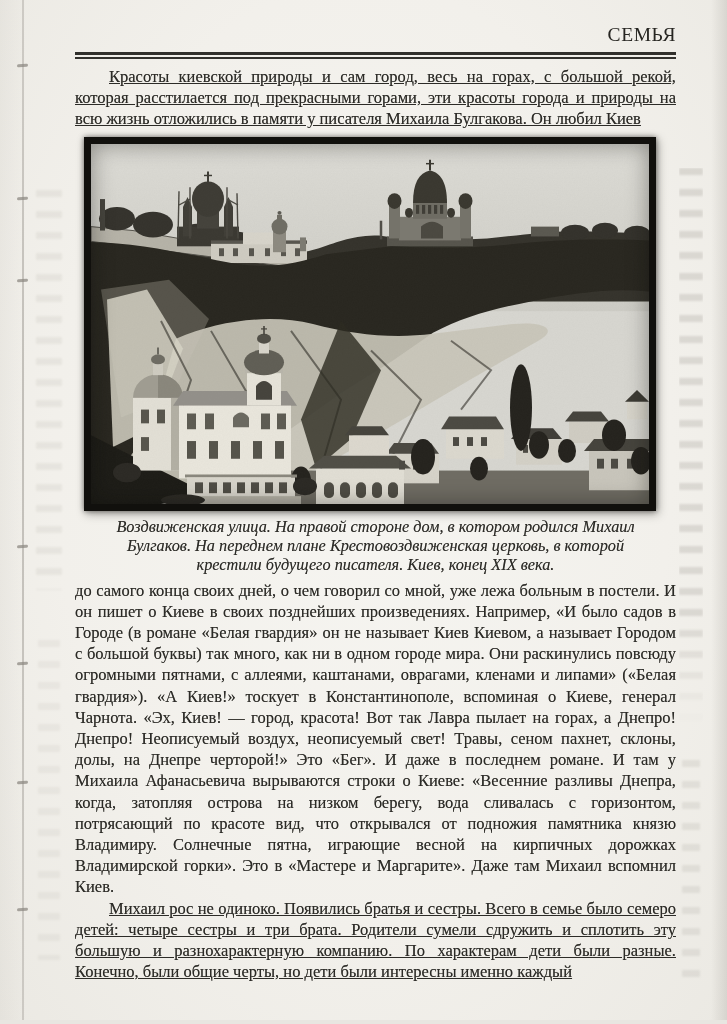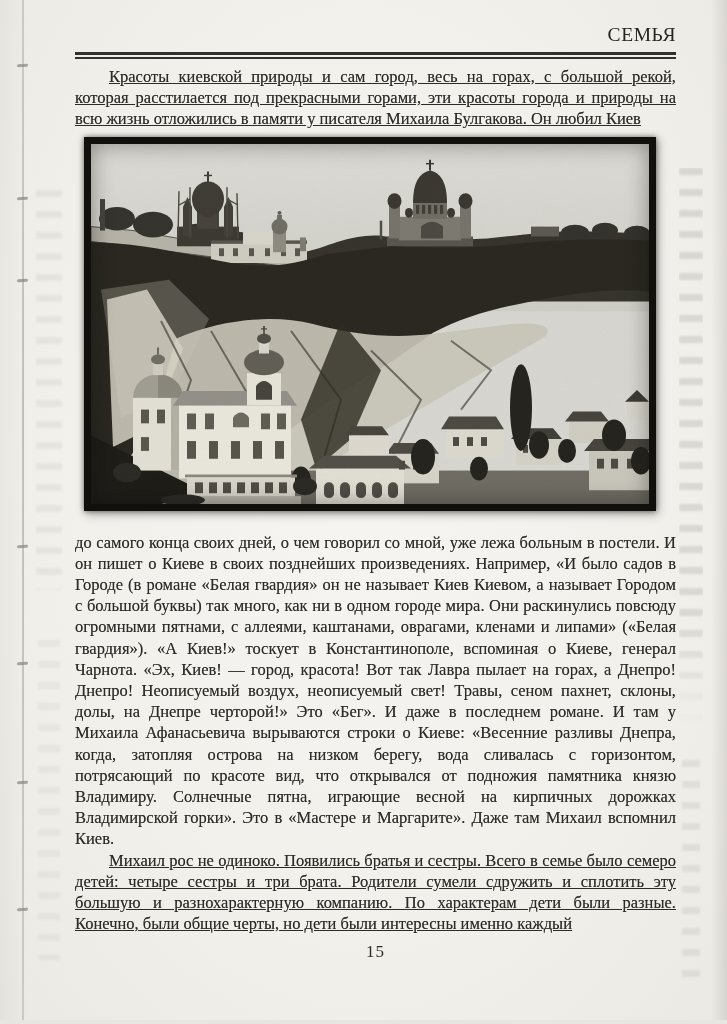--- a/index.html
+++ b/index.html
@@ -31,21 +31,21 @@
     text-shadow:0 0 .4px rgba(44,43,39,.55);}
   p.indent{text-indent:34px;text-decoration:underline;}
   .p1{margin-top:7px;}
   .photo{margin:7px 0 0 9px;width:558px;height:360px;border:7px solid #11100d;
     box-shadow:0 0 5px rgba(20,18,15,.55), 2px 3px 9px rgba(30,28,24,.35);
     background:#d8d7d1;position:relative;}
   .photo svg{display:block;}
   .photo .vig{position:absolute;inset:0;box-shadow:inset 0 0 22px rgba(10,10,8,.4);pointer-events:none;}
   .caption{margin:6px auto 0;max-width:552px;font-style:italic;font-size:16.3px;
     line-height:19px;text-align:center;text-shadow:0 0 .4px rgba(44,43,39,.5);}
-  .p2{margin-top:21px;}
+  .p2{margin-top:6px;}
   .pageno{margin-top:8px;text-align:center;font-size:17px;letter-spacing:1px;}
 </style>
 </head>
 <body>
 
 <div class="page">
 
   <div class="spine"></div>
   <div class="stitch" style="top:64px"></div>
   <div class="stitch" style="top:197px"></div>
@@ -293,19 +293,19 @@
           <ellipse cx="36" cy="334" rx="14" ry="10"></ellipse>
             <ellipse cx="214" cy="348" rx="12" ry="9"></ellipse>
           <ellipse cx="92" cy="362" rx="22" ry="6"></ellipse>
         </g>
 
         <rect width="558" height="366" filter="url(#grain)" opacity="0.10"></rect>
       </svg>
       <div class="vig"></div>
     </div>
 
+    <div class="caption">Воздвиженская улица. На правой стороне дом, в котором родился Михаил Булгаков. На переднем плане Крестовоздвиженская церковь, в которой крестили будущего писателя. Киев, конец XIX века.</div>
 
     <p class="p2">до самого конца своих дней, о чем говорил со мной, уже лежа больным в постели. И он пишет о Киеве в своих позднейших произведениях. Например, «И было садов в Городе (в романе «Белая гвардия» он не называет Киев Киевом, а называет Городом с большой буквы) так много, как ни в одном городе мира. Они раскинулись повсюду огромными пятнами, с аллеями, каштанами, оврагами, кленами и липами» («Белая гвардия»). «А Киев!» тоскует в Константинополе, вспоминая о Киеве, генерал Чарнота. «Эх, Киев! — город, красота! Вот так Лавра пылает на горах, а Днепро! Днепро! Неописуемый воздух, неописуемый свет! Травы, сеном пахнет, склоны, долы, на Днепре черторой!» Это «Бег». И даже в последнем романе. И там у Михаила Афанасьевича вырываются строки о Киеве: «Весенние разливы Днепра, когда, затопляя острова на низком берегу, вода сливалась с горизонтом, потрясающий по красоте вид, что открывался от подножия памятника князю Владимиру. Солнечные пятна, играющие весной на кирпичных дорожках Владимирской горки». Это в «Мастере и Маргарите». Даже там Михаил вспомнил Киев.</p>
     <p class="indent">Михаил рос не одиноко. Появились братья и сестры. Всего в семье было семеро детей: четыре сестры и три брата. Родители сумели сдружить и сплотить эту большую и разнохарактерную компанию. По характерам дети были разные. Конечно, были общие черты, но дети были интересны именно каждый</p>
 
-    <div class="pageno">15</div>
   </div>
 </div>
 
 </body></html>

